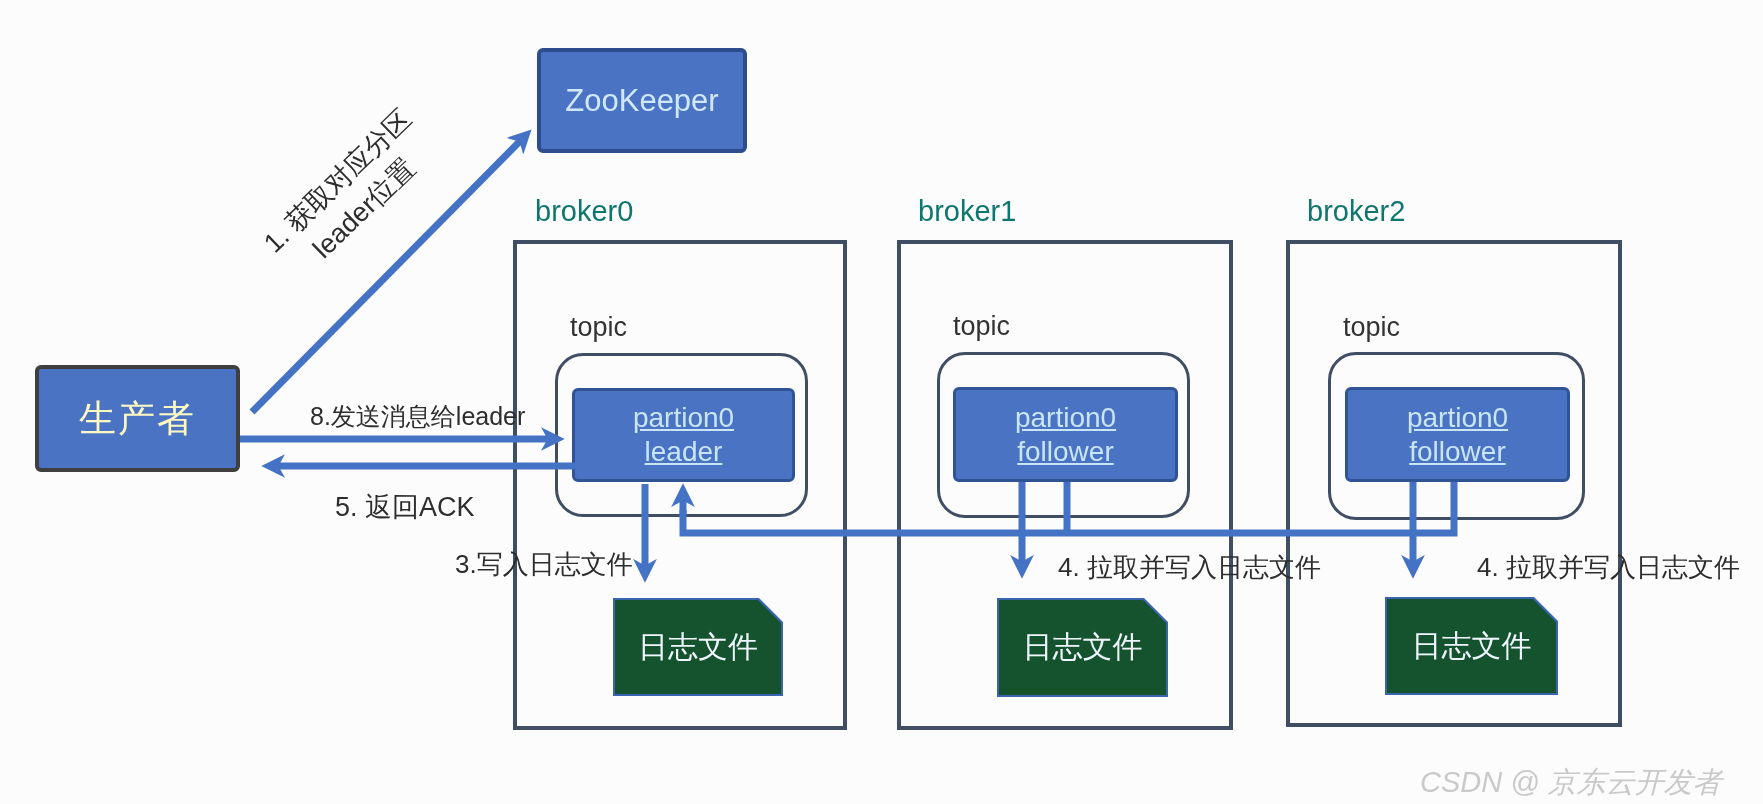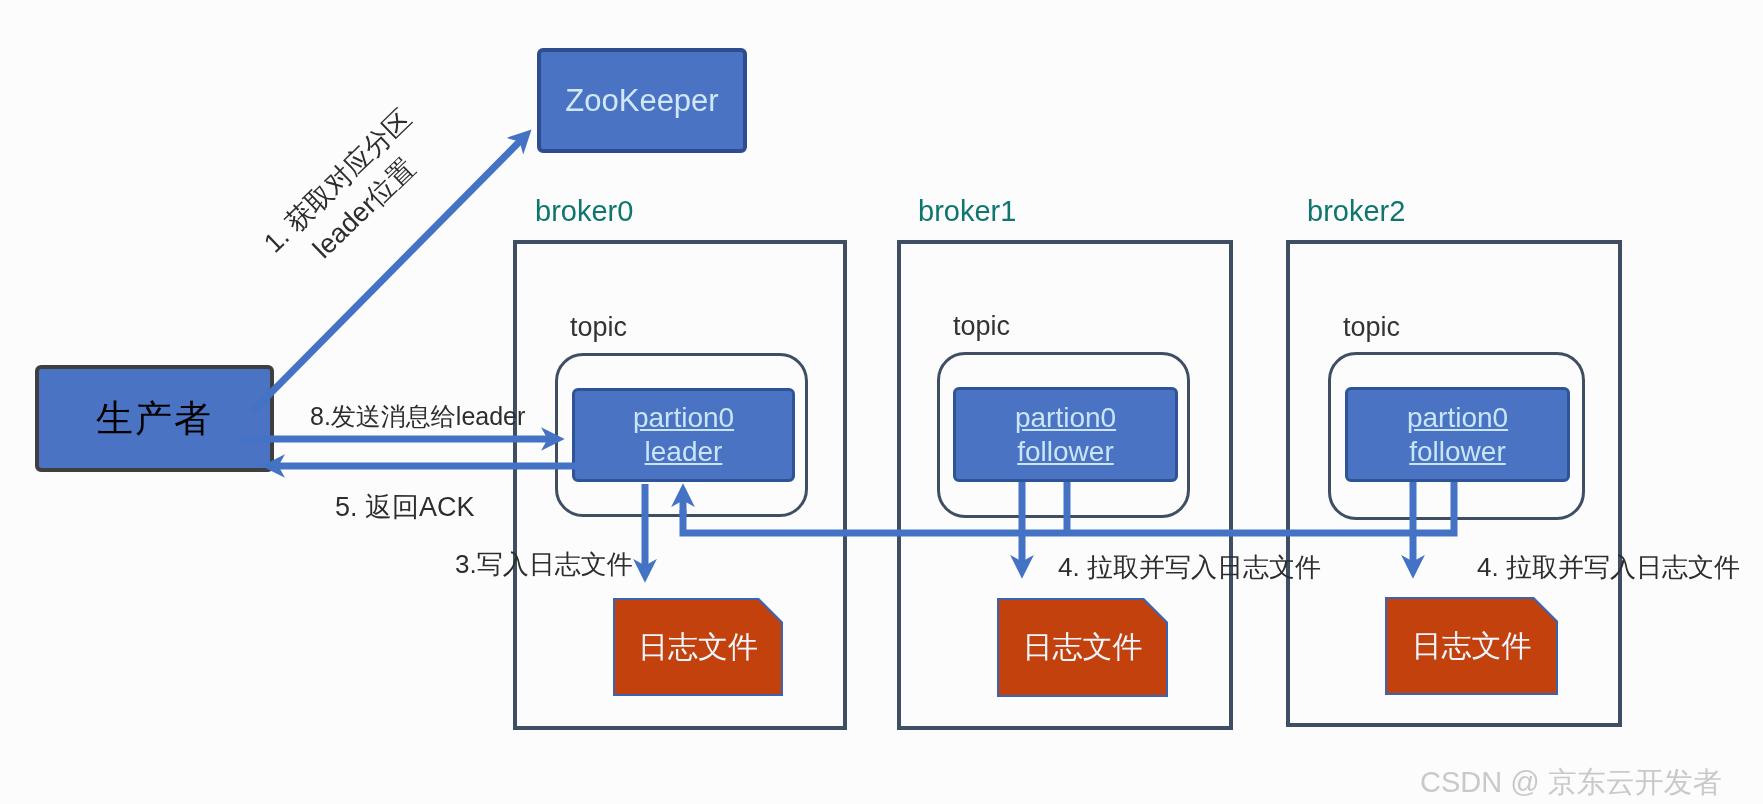--- a/index.html
+++ b/index.html
@@ -7,22 +7,22 @@
     position:relative;width:1763px;height:804px;overflow:hidden;
     background:#fcfcfd;
     font-family:"Liberation Sans","DejaVu Sans",sans-serif;
     color:#2d2d2d;
   }
   
   .bluebox{
     position:absolute;display:flex;align-items:center;justify-content:center;
     background:#4a73c3;text-align:center;box-sizing:border-box;border-radius:6px;
   }
-  .producer{left:35px;top:365px;width:239px;height:107px;
-    border:4px solid #3f3f3f;font-size:37px;color:#000000;letter-spacing:2px;}
+  .producer{left:35px;top:365px;width:205px;height:107px;
+    border:4px solid #3f3f3f;font-size:37px;color:#fef9c3;letter-spacing:2px;}
   .zookeeper{left:537px;top:48px;width:210px;height:105px;
     border:4px solid #2d4d8e;font-size:31px;color:#cfe7f7;}
   .partition{
     border:3px solid #2f5496;font-size:28px;line-height:1.2;color:#c9e6f6;
     flex-direction:column;z-index:3;text-decoration:underline;
   }
   .p0{left:572px;top:388px;width:223px;height:94px;}
   .p1{left:953px;top:387px;width:225px;height:95px;}
   .p2{left:1345px;top:387px;width:225px;height:95px;}
   
@@ -57,30 +57,30 @@
   .step1 span{display:block;}
   
   .logfile{
     position:absolute;z-index:3;
     clip-path:polygon(0 0, calc(100% - 24px) 0, 100% 24px, 100% 100%, 0 100%);
     background:#3b64b0;
   }
   .logfile .inner{
     position:absolute;left:2px;top:2px;right:2px;bottom:2px;
     clip-path:polygon(0 0, calc(100% - 23px) 0, 100% 23px, 100% 100%, 0 100%);
-    background:#c2410c;display:flex;align-items:center;justify-content:center;
+    background:#14532d;display:flex;align-items:center;justify-content:center;
     font-size:30px;color:#eef5fc;
   }
   .l0{left:613px;top:598px;width:170px;height:98px;}
   .l1{left:997px;top:598px;width:171px;height:99px;}
   .l2{left:1385px;top:597px;width:173px;height:98px;}
   
   .arrows{position:absolute;left:0;top:0;z-index:5;pointer-events:none;}
   
-  .wm-back{left:1420px;top:763px;font-size:29px;color:#c9c9c9;z-index:8;}
+  .wm-back{left:1420px;top:763px;font-size:29px;color:#c9c9c9;z-index:8;font-style:italic;}
   .wm-front{left:1405px;top:750px;font-size:25px;color:#4b4b4b;z-index:9;}
 </style>
 </head>
 <body>
 
 <div class="stage">
 
   <div class="broker b0"></div>
   <div class="broker b1"></div>
   <div class="broker b2"></div>

